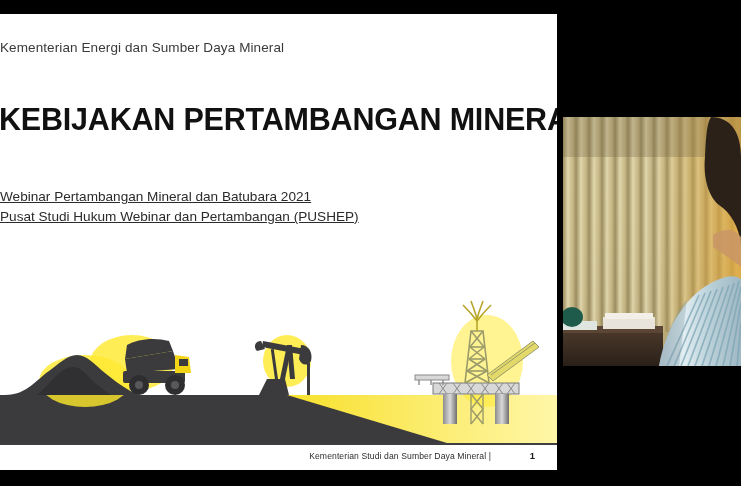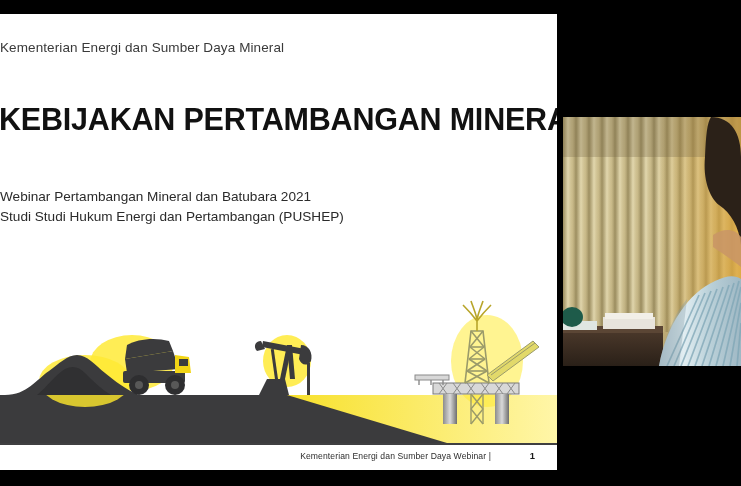--- a/index.html
+++ b/index.html
@@ -26,21 +26,21 @@
 
   .slide-title{
     position:absolute;left:112px;top:88px;width:560px;
     font-size:30.5px;line-height:35px;font-weight:bold;color:#111;
     letter-spacing:-0.2px;
   }
   .slide-title .t-line{display:block;white-space:nowrap;}
 
   .slide-sub{
     position:absolute;left:113px;top:173px;width:560px;
-    font-size:13.6px;line-height:20px;color:#2b2b2b;
+    font-size:13.6px;line-height:20px;color:#2b2b2b;text-decoration:underline;
   }
   .slide-sub .s-line{display:block;white-space:nowrap;}
 
   
   #illus{position:absolute;left:0;bottom:27px;width:670px;height:160px;}
   .svgwrap{position:absolute;left:0;top:0;width:670px;height:160px;}
 
   
   #slide-footer{
     position:absolute;left:0;bottom:0;width:670px;height:25px;
@@ -80,21 +80,21 @@
     <div id="slide-inner">
 
       <div class="slide-eyebrow">Kementerian Energi dan Sumber Daya Mineral</div>
 
       <div class="slide-title">
         <span class="t-line">KEBIJAKAN PERTAMBANGAN MINERAL DAN</span>
       </div>
 
       <div class="slide-sub">
         <span class="s-line">Webinar Pertambangan Mineral dan Batubara 2021</span>
-        <span class="s-line">Studi Studi Hukum Energi dan Pertambangan (PUSHEP)</span>
+        <span class="s-line">Pusat Studi Hukum Webinar dan Pertambangan (PUSHEP)</span>
       </div>
 
       <div id="illus">
         <svg class="svgwrap" viewBox="0 0 670 160" preserveAspectRatio="none">
           <defs>
             <linearGradient id="glowY" x1="0" y1="0" x2="0" y2="1">
               <stop offset="0%" stop-color="#ffe92c" stop-opacity="0.95"></stop>
               <stop offset="100%" stop-color="#ffe92c" stop-opacity="0.25"></stop>
             </linearGradient>
             <linearGradient id="shoreGrad" x1="0" y1="0" x2="1" y2="0">
@@ -249,21 +249,21 @@
               <rect x="528" y="92" width="34" height="5" fill="#d8d8d8" stroke="#8a8a8a" stroke-width="1"></rect>
               <line x1="532" y1="97" x2="532" y2="102" stroke="#8a8a8a" stroke-width="1.4"></line>
               <line x1="544" y1="97" x2="544" y2="102" stroke="#8a8a8a" stroke-width="1.4"></line>
               <line x1="556" y1="97" x2="556" y2="102" stroke="#8a8a8a" stroke-width="1.4"></line>
             </g>
           </g>
         </svg>
       </div>
 
       <div id="slide-footer">
-        <div id="footer-text">Kementerian Energi dan Sumber Daya Webinar  |</div>
+        <div id="footer-text">Kementerian Studi dan Sumber Daya Mineral  |</div>
         <div id="footer-page">1</div>
       </div>
 
     </div>
   </div>
 
   <div id="gap-strip"></div>
 
   <div id="video-tile">
     <div id="video-feed">

